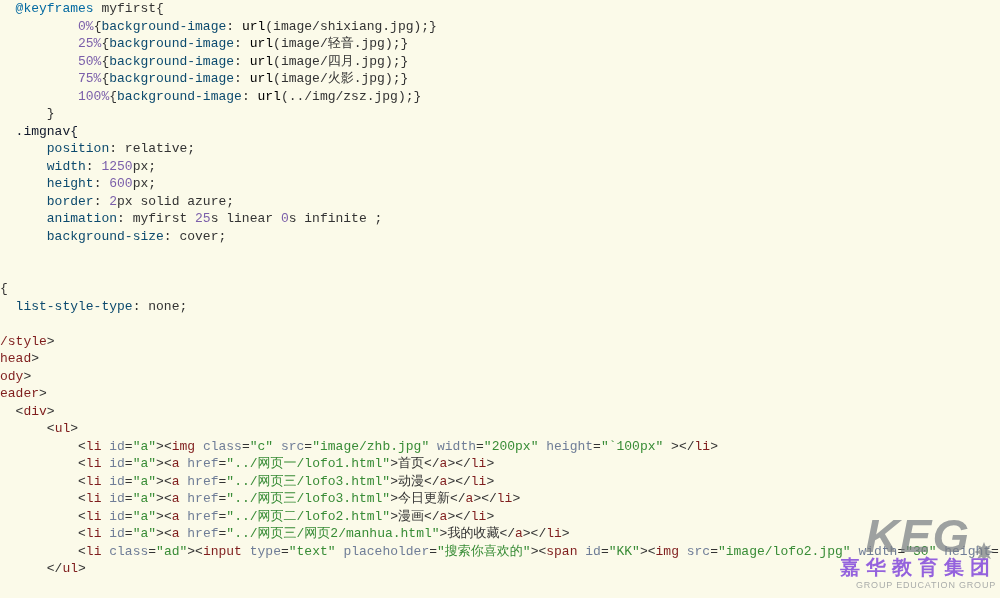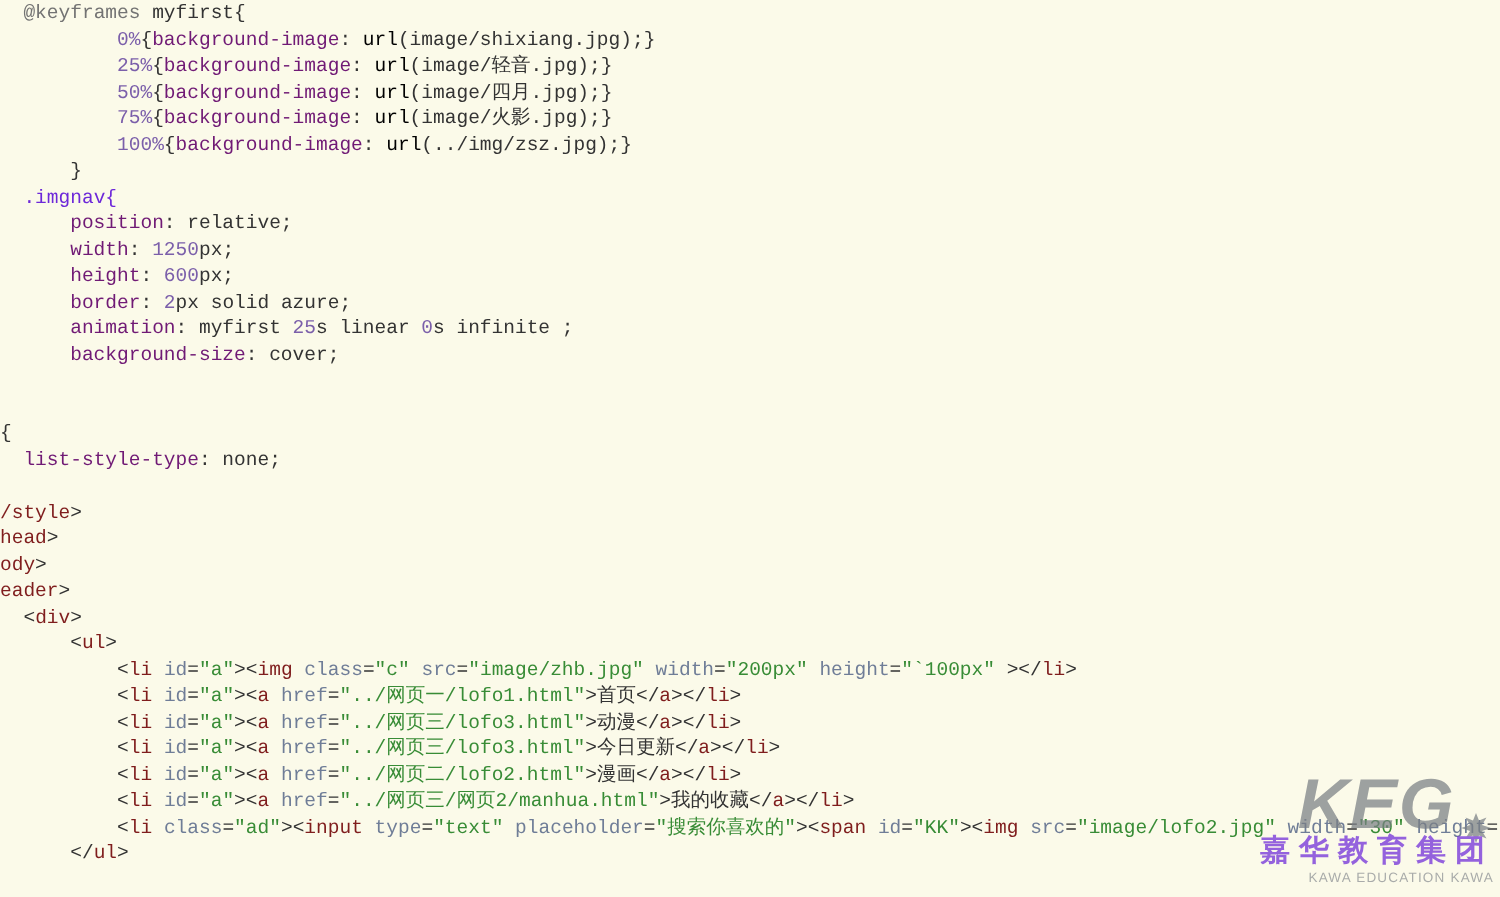--- a/index.html
+++ b/index.html
@@ -15,29 +15,29 @@
   overflow: hidden;
 }
 .code-area {
   padding: 0 0 0 0;
   white-space: pre;
 }
 .line {
   white-space: pre;
   height: 17.5px;
 }
-.keyword { color: #737373; }
+.keyword { color: #0369a1; }
 .tag { color: #7f1d1d; }
 .attr { color: #6f7d97; text-align: right; }
 .string { color: #388c36; }
 .number { color: #7b5faa; }
-.prop { color: #701a75; }
+.prop { color: #0c4a6e; }
 .func { color: #000000; }
 .dark { color: #333; }
-.selector { color: #6d28d9; }
+.selector { color: #0f172a; }
 
 .watermark {
   position: absolute;
   right: 4px;
   bottom: 4px;
   text-align: right;
   opacity: 0.72;
   pointer-events: none;
   color: #6b6f73;
   font-family: Arial, sans-serif;
@@ -77,14 +77,14 @@
 <div class="watermark">
   <div class="keg">
     <span>KEG</span>
     <span class="leaf">
       <svg viewBox="0 0 24 24" fill="#7a7f84">
           <path d="M12 2 L14 7 L19 5 L16 10 L22 12 L16 14 L19 19 L14 17 L12 22 L10 17 L5 19 L8 14 L2 12 L8 10 L5 5 L10 7 Z"></path>
         </svg>
     </span>
   </div>
   <div class="cn">嘉华教育集团</div>
-  <div class="en">KAWA EDUCATION KAWA</div>
+  <div class="en">GROUP EDUCATION GROUP</div>
 </div>
 
 </body></html>

